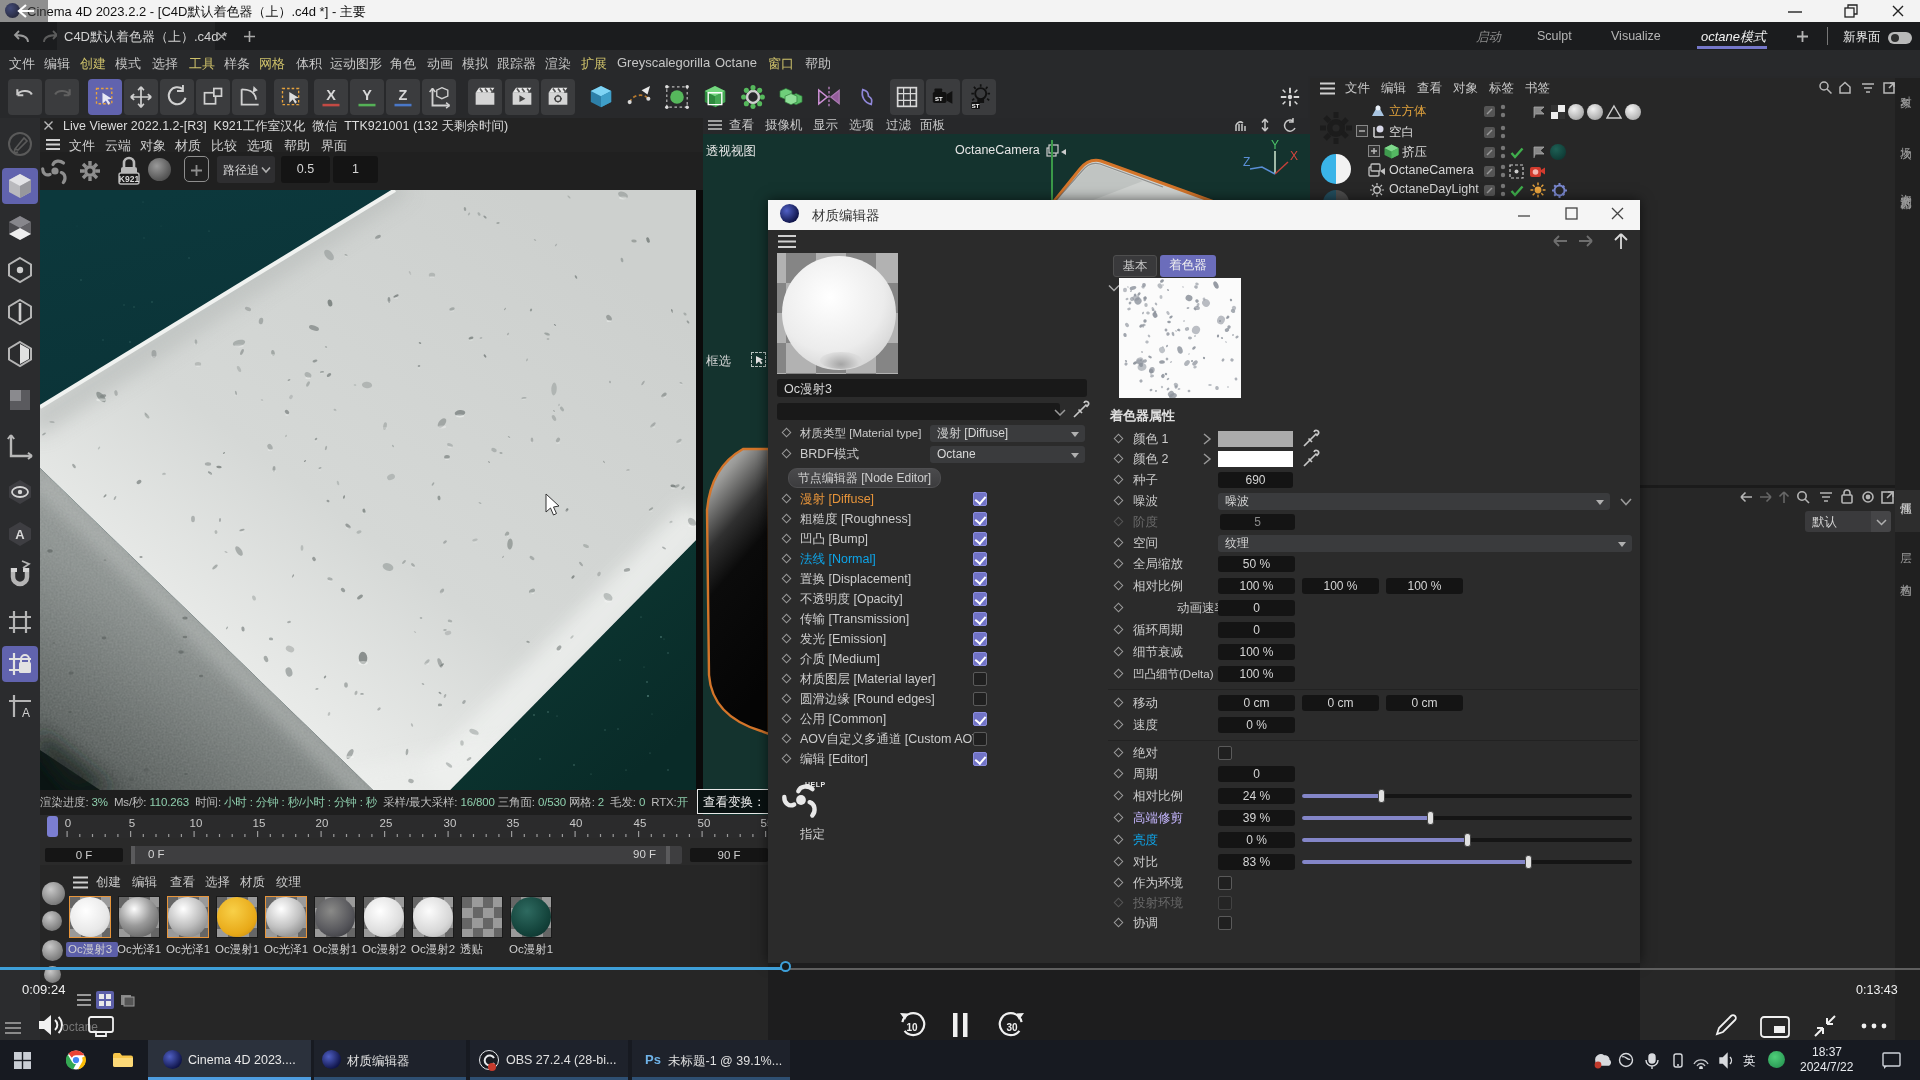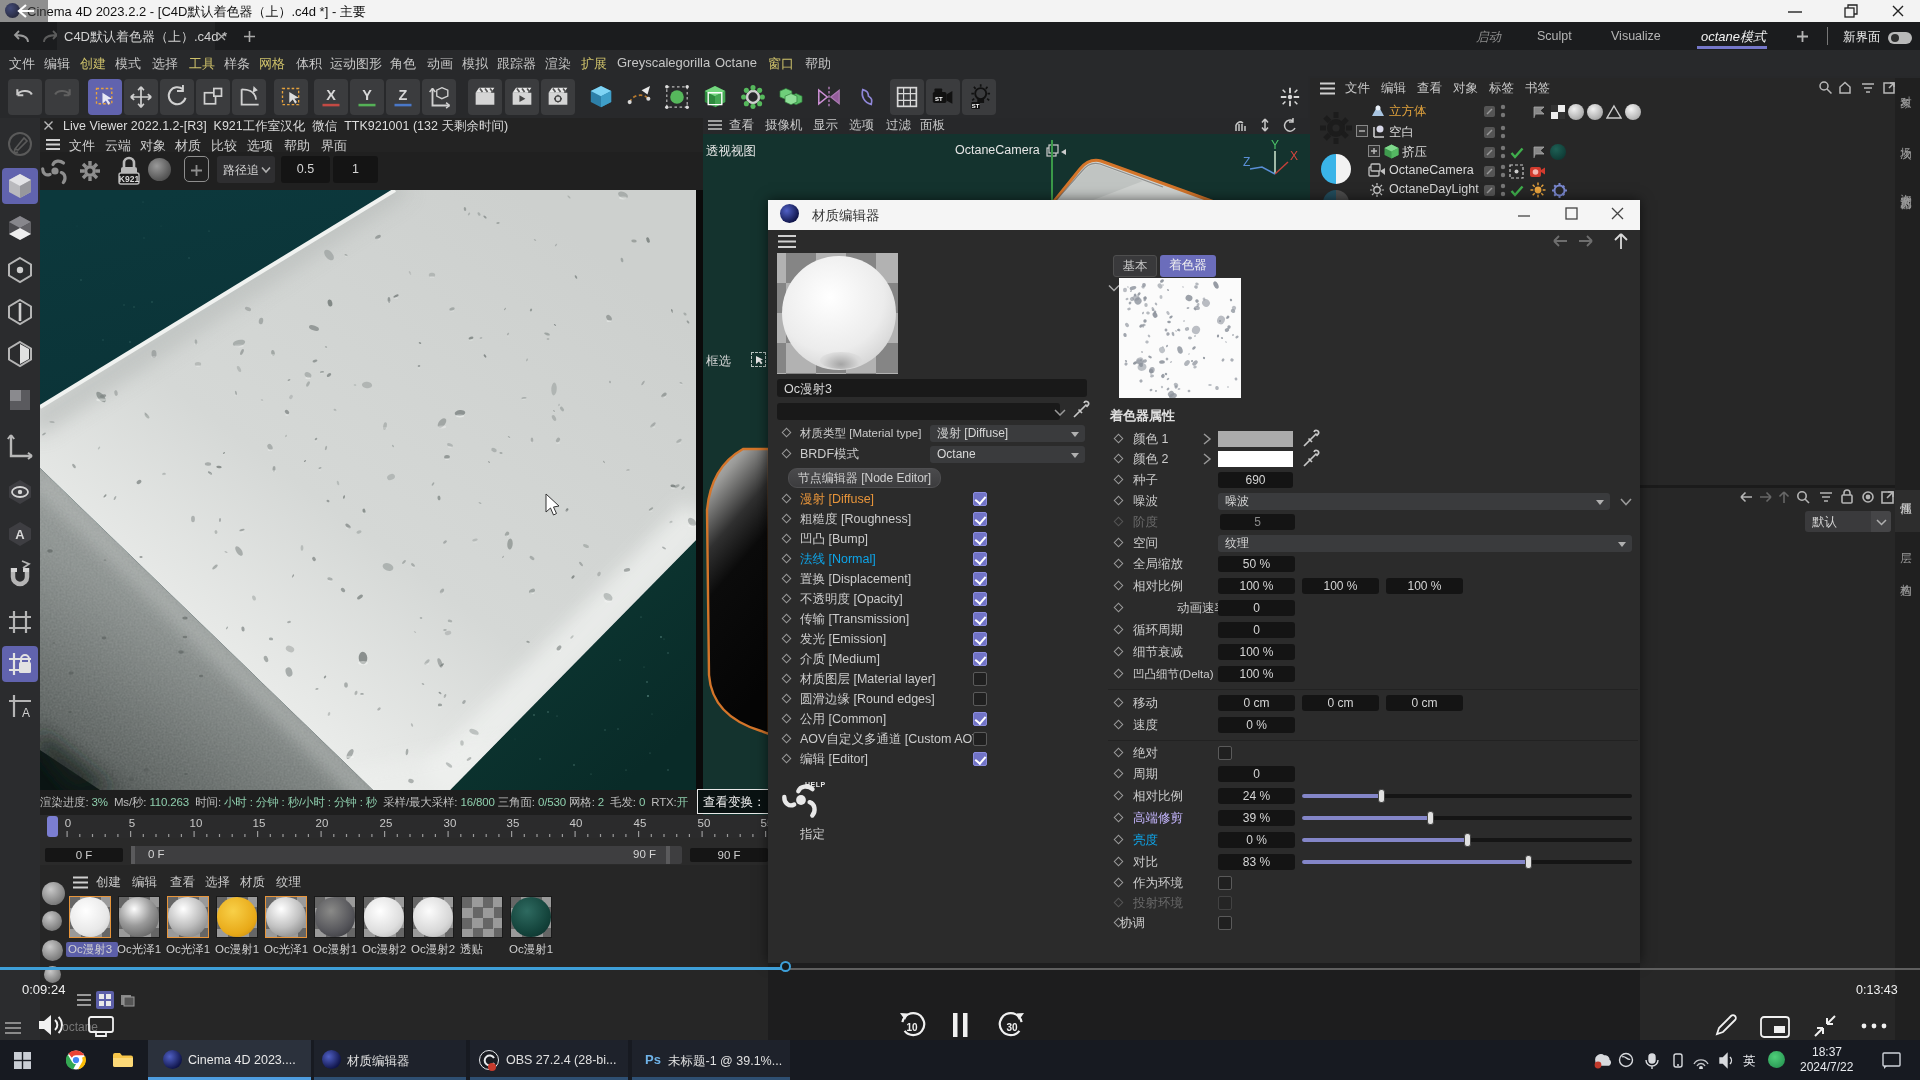--- a/index.html
+++ b/index.html
@@ -1576,21 +1576,21 @@
         <div class="fill" style="width:226px;"></div>
         <div class="hnd" style="left:223px;"></div>
       </div>
 <div class="dia" style="left:347px;top:679px;"></div>
       <div class="lbl" style="left:365px;top:675px;color:#cccccc;">作为环境</div>
 <div class="cb" style="left:450px;top:676px;"></div>
 <div class="dia dim" style="left:347px;top:699px;"></div>
       <div class="lbl" style="left:365px;top:695px;color:#6a6a6a;">投射环境</div>
 <div class="cb" style="left:450px;top:696px;opacity:0.5;"></div>
 <div class="dia" style="left:347px;top:719px;"></div>
-      <div class="lbl" style="left:352px;top:715px;color:#cccccc;text-align:center;">协调</div>
+      <div class="lbl" style="left:365px;top:715px;color:#cccccc;text-align:center;">协调</div>
 <div class="cb" style="left:450px;top:716px;"></div>
 </div>
 
 <div class="abs" id="vidoverlay" style="left:0;top:0;width:1920px;height:1080px;z-index:12;pointer-events:none;">
 <div class="abs" style="left:768px;top:963px;width:872px;height:77px;background:#1d1d1e;"></div>
 <div class="abs" style="left:0;top:967px;width:787px;height:2.5px;background:#3e9fd8;"></div>
 <div class="abs" style="left:787px;top:968px;width:1133px;height:1.5px;background:#5f5f5f;"></div>
 <div class="abs" style="left:780px;top:961px;width:11px;height:11px;border-radius:50%;border:2.5px solid #3e9fd8;background:#15191b;"></div>
 <div class="txt" style="left:22px;top:982px;font-size:13px;color:#f0f0f0;">0:09:24</div>
 <div class="txt" style="left:1856px;top:983px;font-size:12.5px;color:#f0f0f0;">0:13:43</div>

